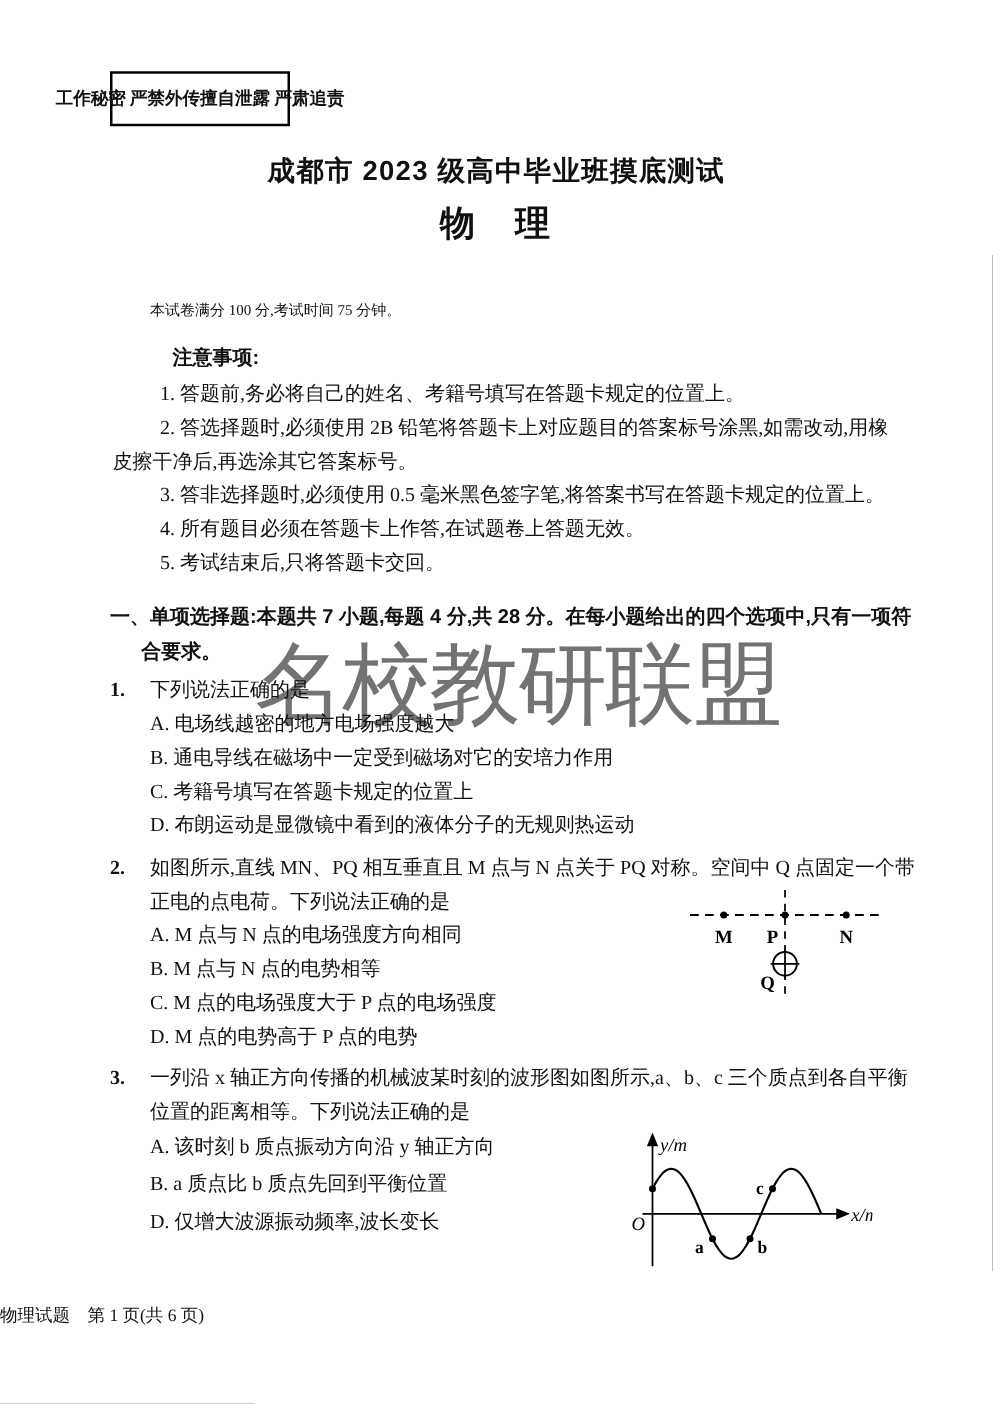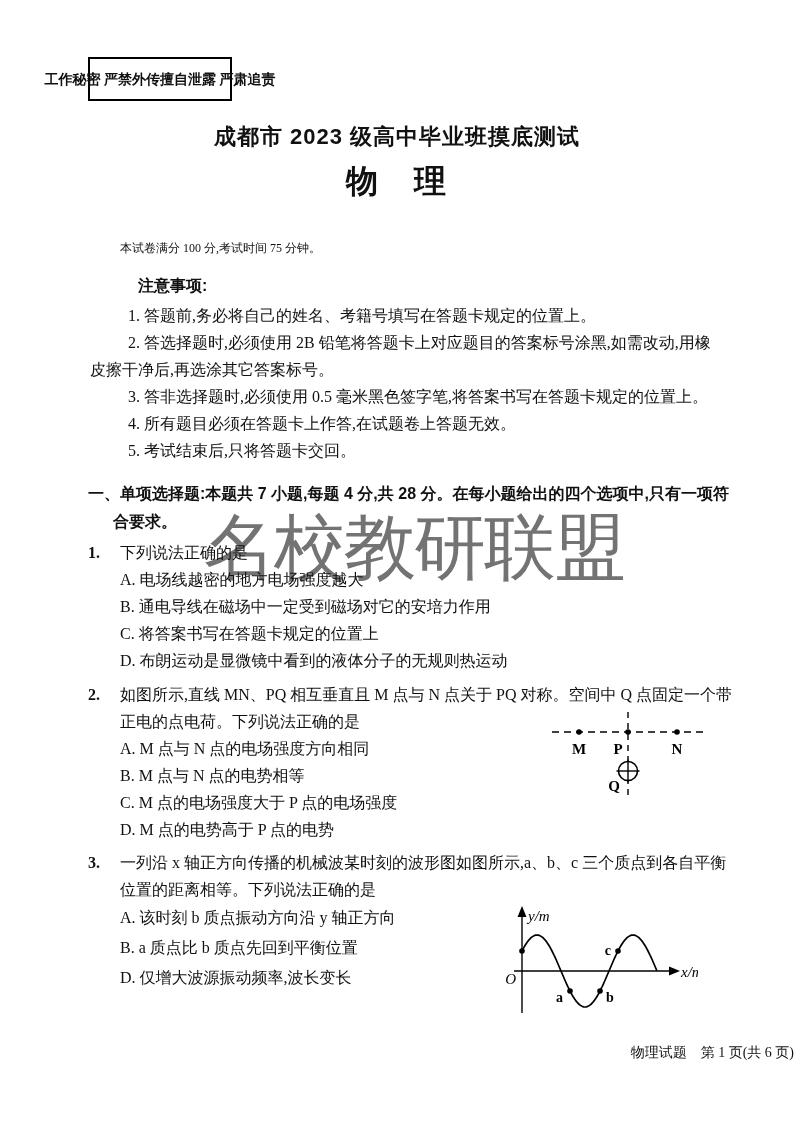--- a/index.html
+++ b/index.html
@@ -22,21 +22,21 @@
     font-size:14px; font-weight:bold; line-height:19px; white-space:nowrap;
   }
   .title{
     left:0; top:122px; width:100%; text-align:center;
     font-family:"Liberation Sans","DejaVu Sans",sans-serif;
     font-size:22px; font-weight:bold; letter-spacing:1px;
   }
   .subject{
     left:0; top:160px; width:100%; text-align:center;
     font-family:"Liberation Sans","DejaVu Sans",sans-serif;
-    font-size:32px; font-weight:bold; letter-spacing:2px;
+    font-size:28px; font-weight:bold; letter-spacing:2px;
   }
   .intro{ left:120px; top:240px; font-size:12px; white-space:nowrap;}
   .notice-heading{
     left:120px; top:276px; font-size:16px; font-weight:bold; white-space:nowrap;
     font-family:"Liberation Sans","DejaVu Sans",sans-serif;
     margin-left:18px;
   }
   .notice{ left:90px; top:302px; width:690px; font-size:16px;}
   .ln{ line-height:27px; white-space:nowrap;}
   .first{ padding-left:38px;}
@@ -48,21 +48,21 @@
   .cont{ padding-left:25px;}
   .question{ left:88px; font-size:16px;}
   .q1{ top:539px;}
   .q2{ top:681px;}
   .q3{ top:849px;}
   .qnum{ position:absolute; left:0; top:0; font-weight:bold; line-height:27px;}
   .qlines{ margin-left:32px;}
   .g30{ line-height:30px;}
   .fig{ position:absolute; z-index:1;}
   .fig text{ font-family:"Liberation Serif","DejaVu Serif",serif;}
-  .footer{ left:0; top:1044px; width:100%; text-align:right; font-size:14px;}
+  .footer{ left:0; top:1044px; width:100%; text-align:left; font-size:14px;}
 </style>
 </head>
 <body>
 
 <div class="page">
 
   <div class="watermark">名校教研联盟</div>
 
   <div class="abs secret-box z1">
     <div>工作秘密 严禁外传</div>
@@ -88,21 +88,21 @@
       <div class="ln">一、单项选择题:本题共 7 小题,每题 4 分,共 28 分。在每小题给出的四个选项中,只有一项符</div>
       <div class="ln cont">合要求。</div>
     </div>
 
   <div class="abs question q1 z1">
     <span class="qnum">1.</span>
     <div class="qlines">
         <div class="ln">下列说法正确的是</div>
         <div class="ln">A. 电场线越密的地方电场强度越大</div>
         <div class="ln">B. 通电导线在磁场中一定受到磁场对它的安培力作用</div>
-        <div class="ln">C. 将答案书写在答题卡规定的位置上</div>
+        <div class="ln">C. 考籍号填写在答题卡规定的位置上</div>
         <div class="ln">D. 布朗运动是显微镜中看到的液体分子的无规则热运动</div>
       </div>
   </div>
 
   <div class="abs question q2 z1">
     <span class="qnum">2.</span>
     <div class="qlines">
         <div class="ln">如图所示,直线 MN、PQ 相互垂直且 M 点与 N 点关于 PQ 对称。空间中 Q 点固定一个带</div>
         <div class="ln">正电的点电荷。下列说法正确的是</div>
         <div class="ln">A. M 点与 N 点的电场强度方向相同</div>

